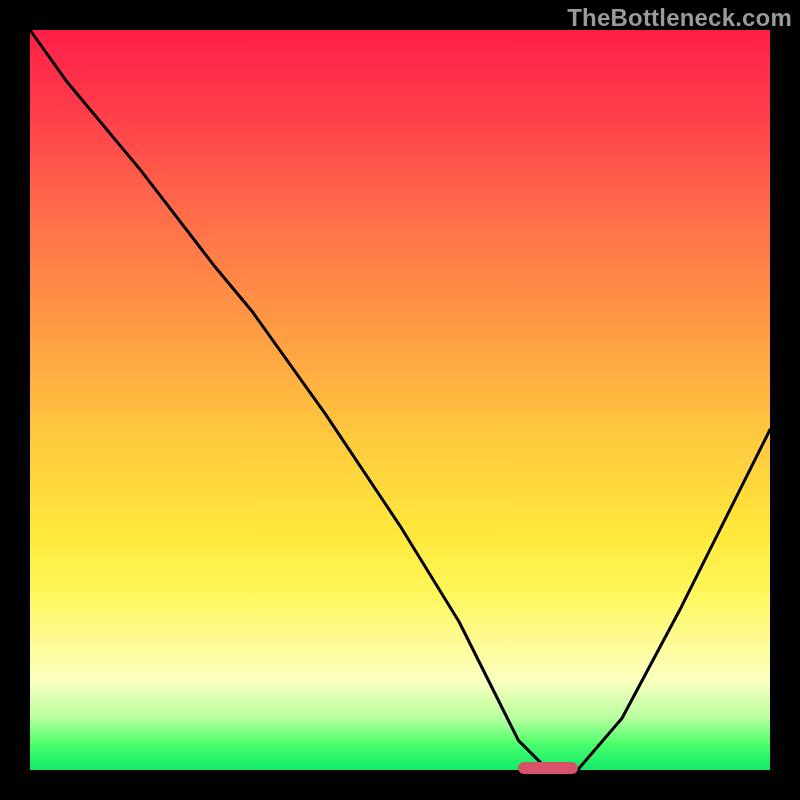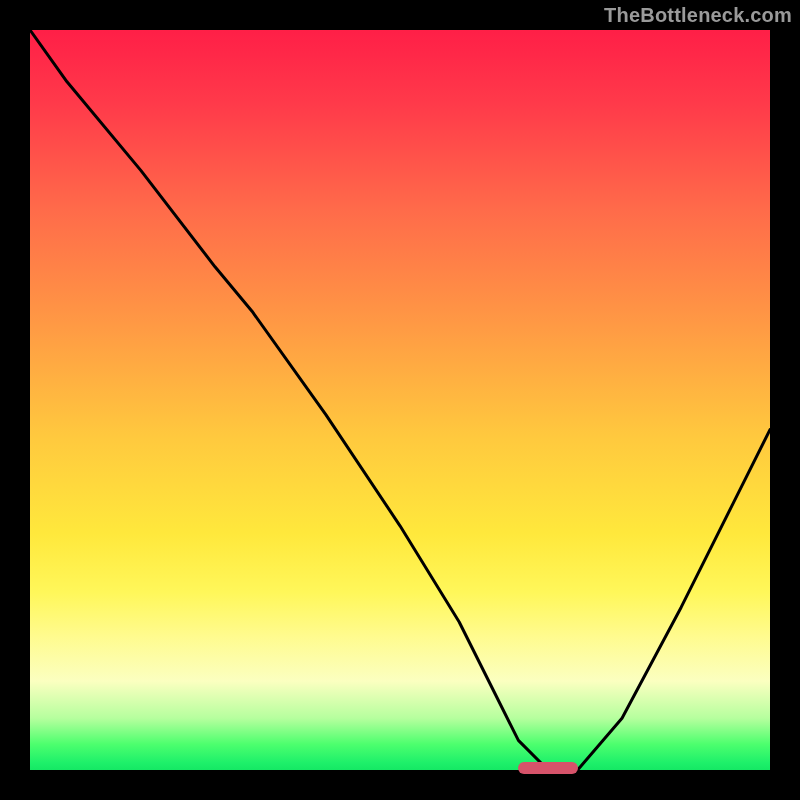--- a/index.html
+++ b/index.html
@@ -53,21 +53,21 @@
     position: absolute;
     height: 12px;
     border-radius: 6px;
     background: #d6536a;
   }
   .watermark {
     position: absolute;
     top: 4px;
     right: 8px;
     color: #9a9a9a;
-    font-size: 20px;
+    font-size: 24px;
     font-weight: 600;
     letter-spacing: 0.2px;
     font-family: Arial, Helvetica, sans-serif;
   }
 </style>
 </head>
 <body>
 
 <div class="frame">
   <div class="watermark">TheBottleneck.com</div>

